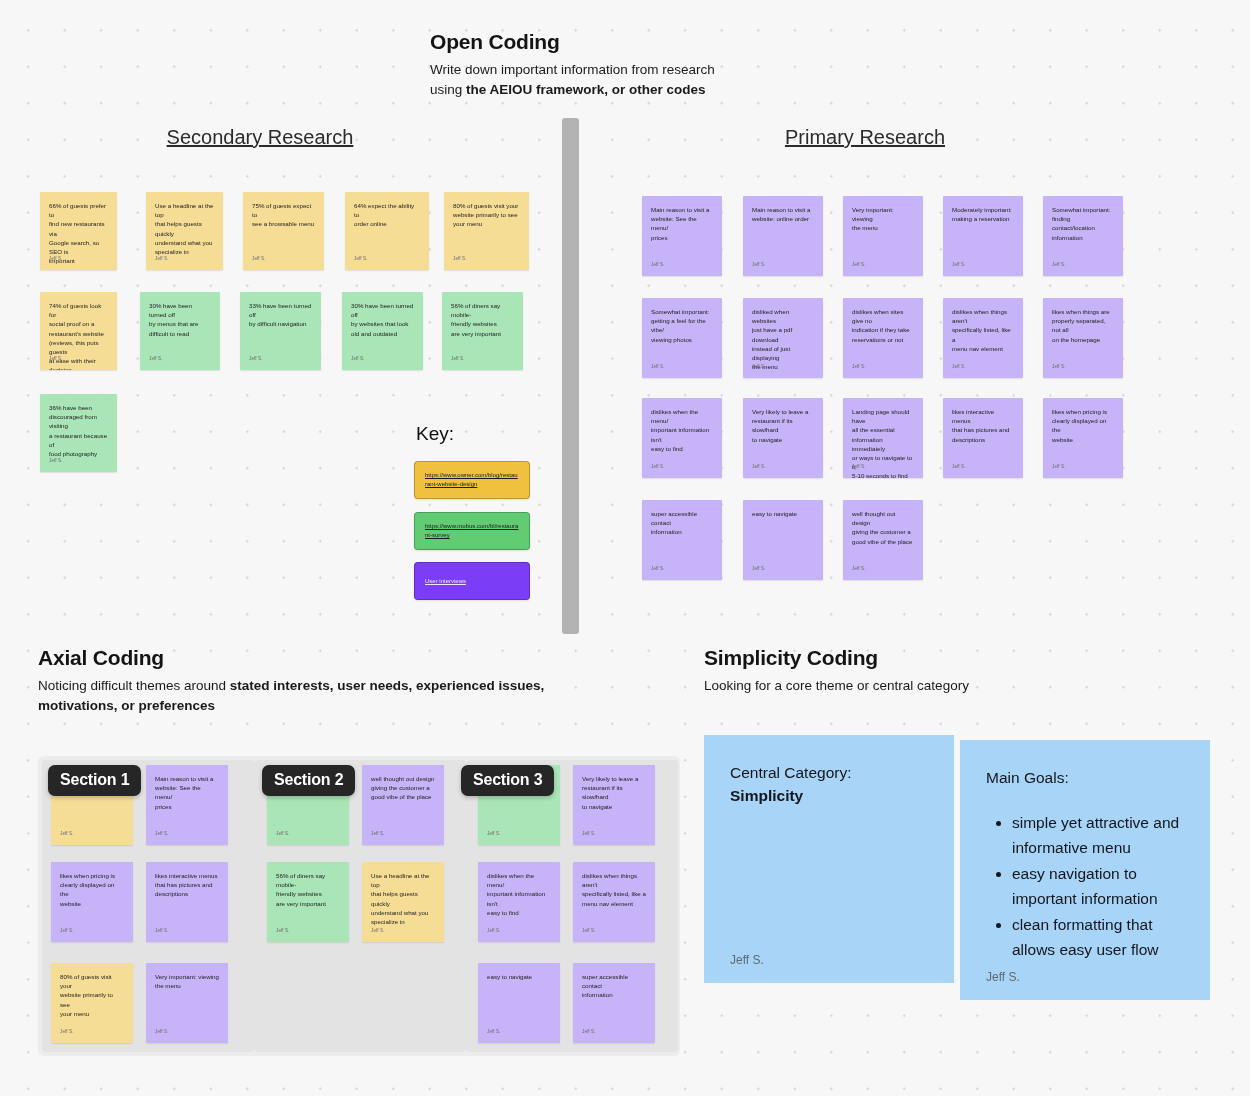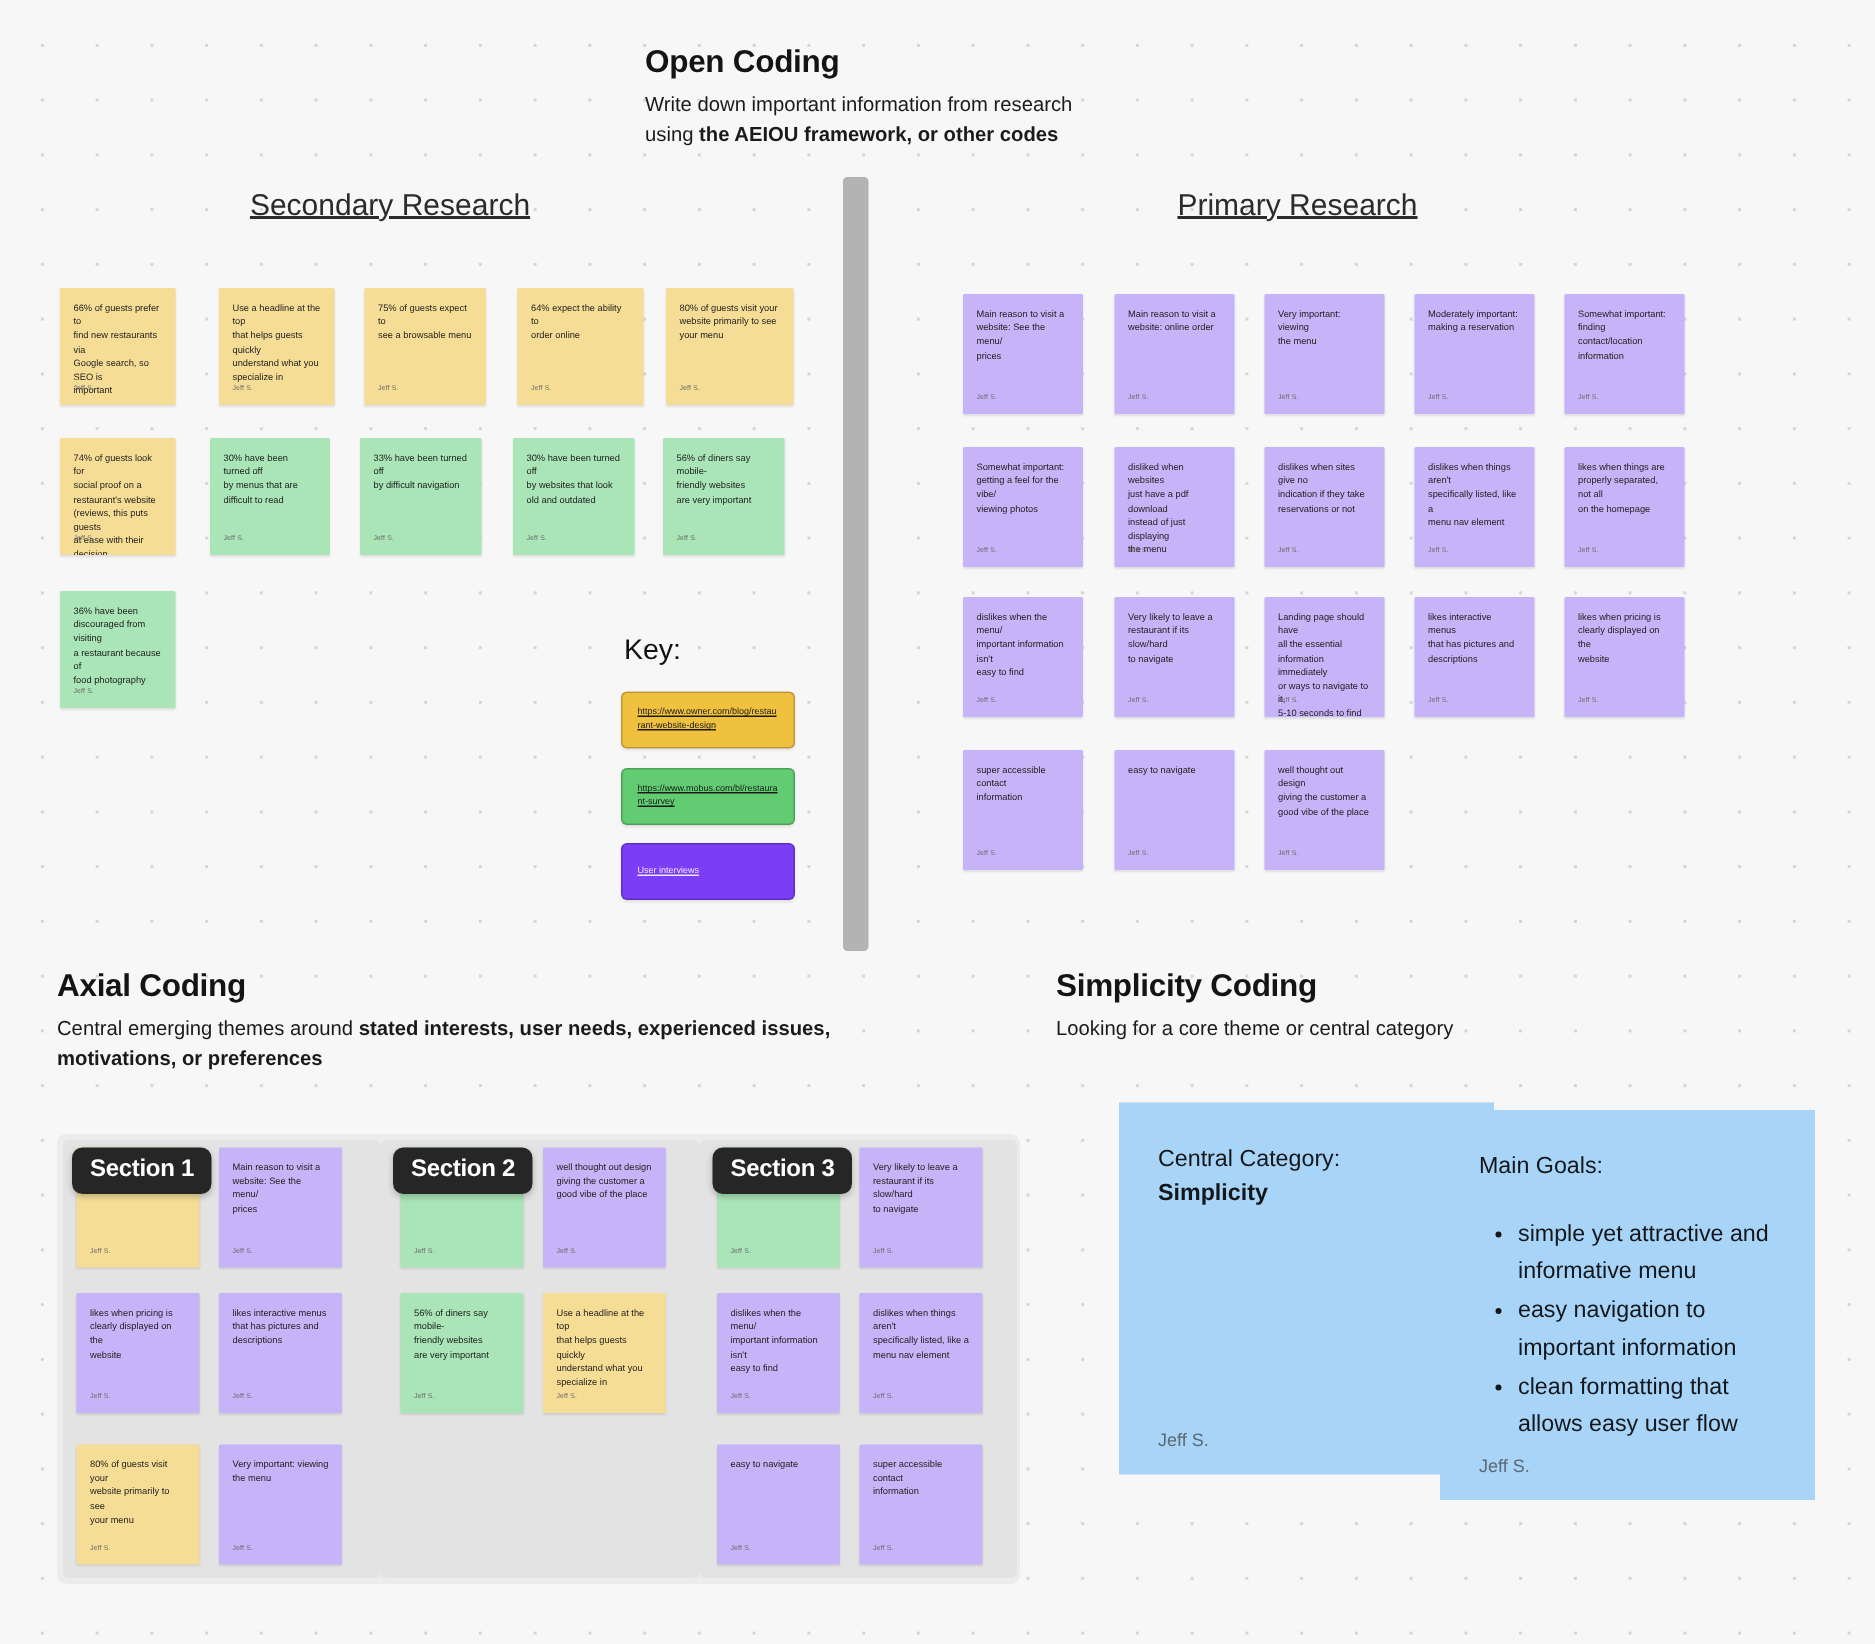--- a/index.html
+++ b/index.html
@@ -367,21 +367,21 @@
       <div class="lbl">https://www.mobus.com/bl/restaurant-survey</div>
     </div>
     <div class="key-card k-purple" style="left: 414px; top: 562px; width: 116px; height: 38px;">
       <div class="lbl">User interviews</div>
     </div>
   </div>
 
 <div class="abs" style="left:38px; top:646px;">
   <div class="sec-title">Axial Coding</div>
   <div class="sec-sub" style="margin-top:6px;">
-    <div><span>Central emerging themes around </span><b>stated interests,  user needs, experienced issues,</b></div>
+    <div><span>Noticing difficult themes around </span><b>stated interests,  user needs, experienced issues,</b></div>
     <div><b>motivations, or preferences</b></div>
   </div>
 </div>
 
 <div class="abs axial-board" style="left:38px; top:756px; width:642px; height:300px;">
   <div class="axial-group" style="left:4px; top:4px; width:212px; height:292px;"></div>
   <div class="axial-group" style="left:216px; top:4px; width:212px; height:292px;"></div>
   <div class="axial-group" style="left:428px; top:4px; width:212px; height:292px;"></div>
 </div>
 
@@ -470,31 +470,31 @@
     </div>
     <div class="note n-purple" style="left: 573px; top: 963px; width: 82px; height: 80px;">
       <div class="body">super accessible contact
 information</div>
       <div class="author">Jeff S.</div>
     </div>
   </div>
 <div id="axial-tags">
     <div class="section-tag" style="left: 48px; top: 765px;">Section 1</div>
     <div class="section-tag" style="left: 262px; top: 765px;">Section 2</div>
-    <div class="section-tag" style="left: 475px; top: 765px;">Section 3</div>
+    <div class="section-tag" style="left: 461px; top: 765px;">Section 3</div>
   </div>
 
 <div class="abs" style="left:704px; top:646px;">
   <div class="sec-title">Simplicity Coding</div>
   <div class="sec-sub" style="margin-top:6px;">
     <div>Looking for a core theme or central category</div>
   </div>
 </div>
 
-<div class="sel-card" style="left:704px; top:735px; width:250px; height:248px;margin-left:42px;">
+<div class="sel-card" style="left:704px; top:735px; width:250px; height:248px;">
   <div class="head">Central Category:</div>
   <div class="head" style="font-weight:bold;">Simplicity</div>
   <div class="author">Jeff S.</div>
 </div>
 
 <div class="sel-card" style="left:960px; top:740px; width:250px; height:260px;">
   <div class="head"><span class="b">Main Goals:</span></div>
   <ul id="goals-list">
       <li>simple yet attractive and informative menu</li>
       <li>easy navigation to important information</li>

